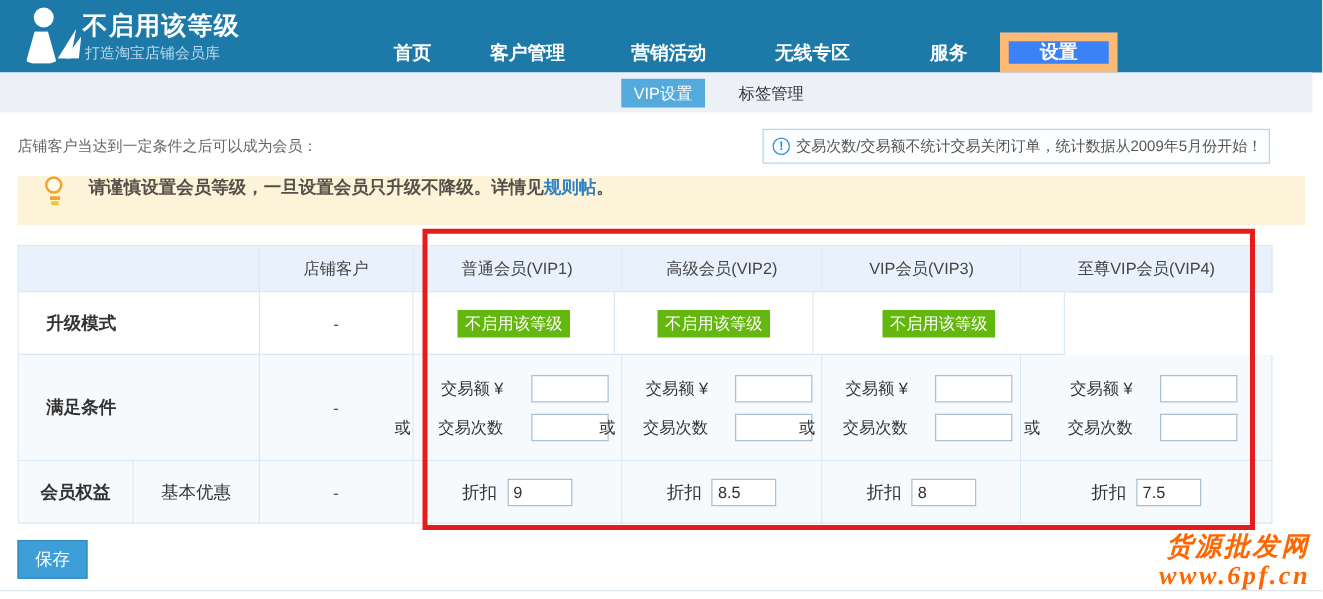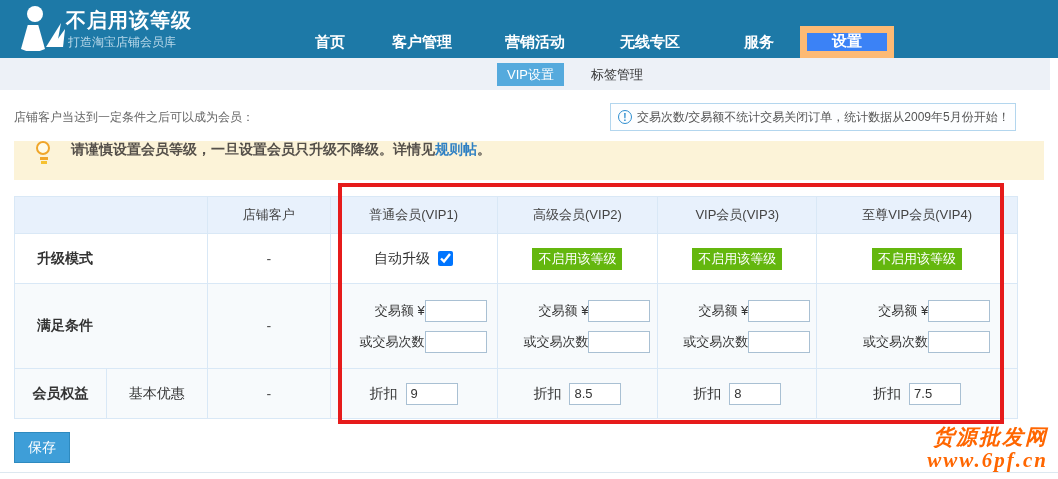--- a/index.html
+++ b/index.html
@@ -64,21 +64,21 @@
   .r-head > .tcell { height:37px; background:#e8f1fc; font-size:13px; color:#444; }
   .r-up > .tcell { height:50px; background:#fff; }
   .r-cond > .tcell { height:85px; background:#f7fafc; }
   .r-ben > .tcell { height:50px; background:#f7fafc; }
   .row-label { font-weight:bold; color:#333; }
   .dash { color:#555; }
   .green-btn { background:#64b70e; color:#fff; font-size:13px; padding:2px 6px; cursor:pointer; white-space:nowrap; }
   .auto-up { display:flex; align-items:center; gap:8px; font-size:14px; color:#333; }
   .auto-up input { width:15px; height:15px; }
   .cond-box { width:146px; display:flex; flex-direction:column; gap:9px; }
-  .cond-line { display:flex; align-items:center; justify-content:flex-end; gap:0; font-size:13px; color:#333; white-space:nowrap; }
+  .cond-line { display:flex; align-items:center; justify-content:flex-end; gap:22px; font-size:13px; color:#333; white-space:nowrap; }
   .cond-line input { width:62px; height:22px; border:1px solid #a9c0d3; background:#fff; font-size:13px; padding:0 3px; }
   .disc-line { display:flex; align-items:center; gap:8px; font-size:14px; color:#333; }
   .disc-line input { width:52px; height:22px; border:1px solid #a9c0d3; background:#fff; font-size:13px; padding:0 4px; color:#333; }
 
   
   .red-rect { position:absolute; left:338px; top:183px; width:666px; height:241px; border:4px solid #e61b1b; pointer-events:none; z-index:5; }
 
   
   .save-btn { position:absolute; left:14px; top:432px; width:56px; height:31px; background:#3e9ed8; border:1px solid #2e8abf;
               color:#fff; font-size:14px; cursor:pointer; font-family:inherit; }
@@ -140,26 +140,20 @@
       <div class="tcell c-shop">店铺客户</div>
       <div class="tcell c-v1">普通会员(VIP1)</div>
       <div class="tcell c-v2">高级会员(VIP2)</div>
       <div class="tcell c-v3">VIP会员(VIP3)</div>
       <div class="tcell c-v4">至尊VIP会员(VIP4)</div>
     </div>
 
     <div class="trow r-up">
       <div class="tcell c-lblwide row-label">升级模式</div>
       <div class="tcell c-shop dash">-</div>
-      <div class="tcell c-v1">
-        <label class="auto-up">
-          <span>自动升级</span>
-          <input type="checkbox" checked="checked" style="">
-        </label>
-      </div>
       <div class="tcell c-v2">
         <span class="green-btn">不启用该等级</span>
       </div>
       <div class="tcell c-v3">
         <span class="green-btn">不启用该等级</span>
       </div>
       <div class="tcell c-v4">
         <span class="green-btn">不启用该等级</span>
       </div>
     </div>

